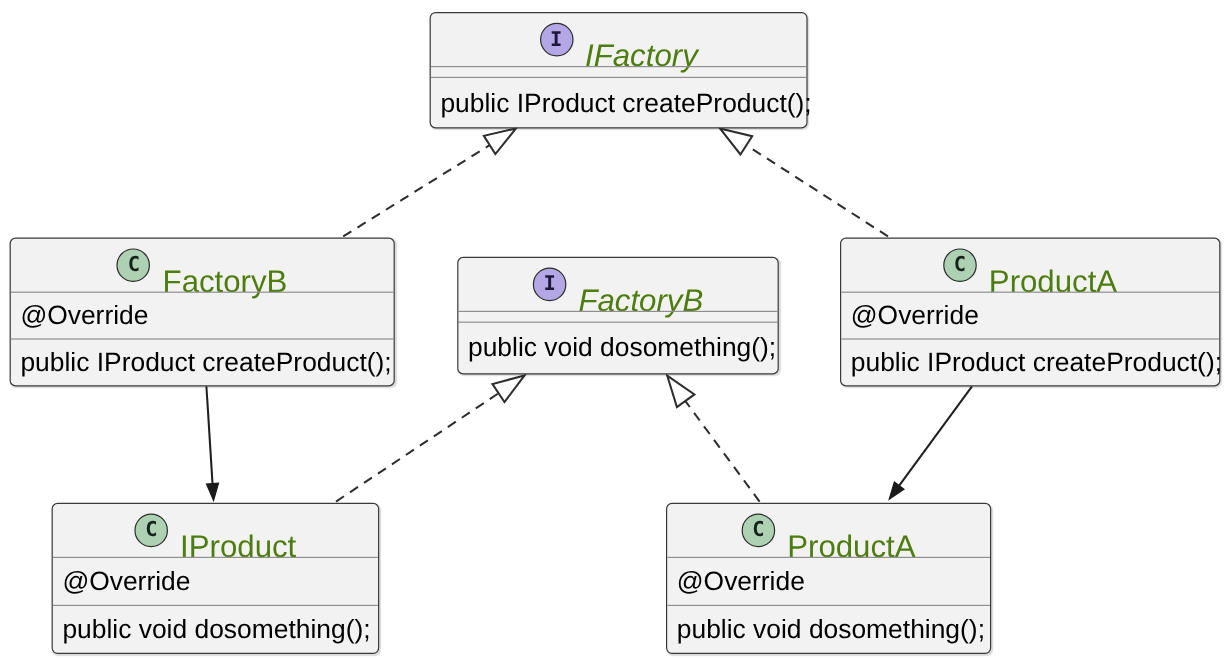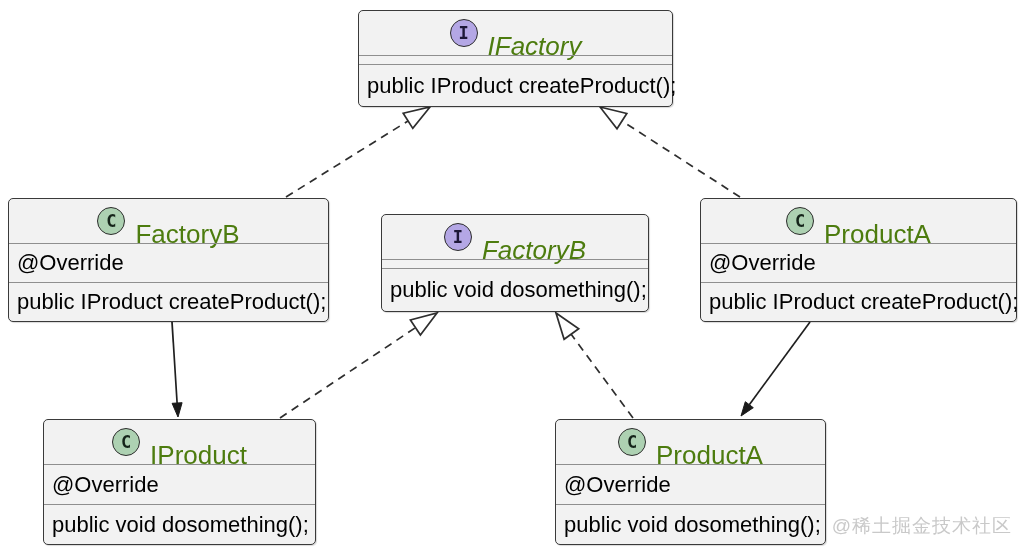--- a/index.html
+++ b/index.html
@@ -126,15 +126,14 @@
 
   <div class="uml-box" id="box-product-b">
     <div class="uml-header">
       <span class="circle cls">C</span>
       <span class="title">ProductA</span>
     </div>
     <div class="sect row">@Override</div>
     <div class="sect row">public void dosomething();</div>
   </div>
 
-  <div class="watermark">@稀土掘金技术社区</div>
 
 </div>
 
 </body></html>

